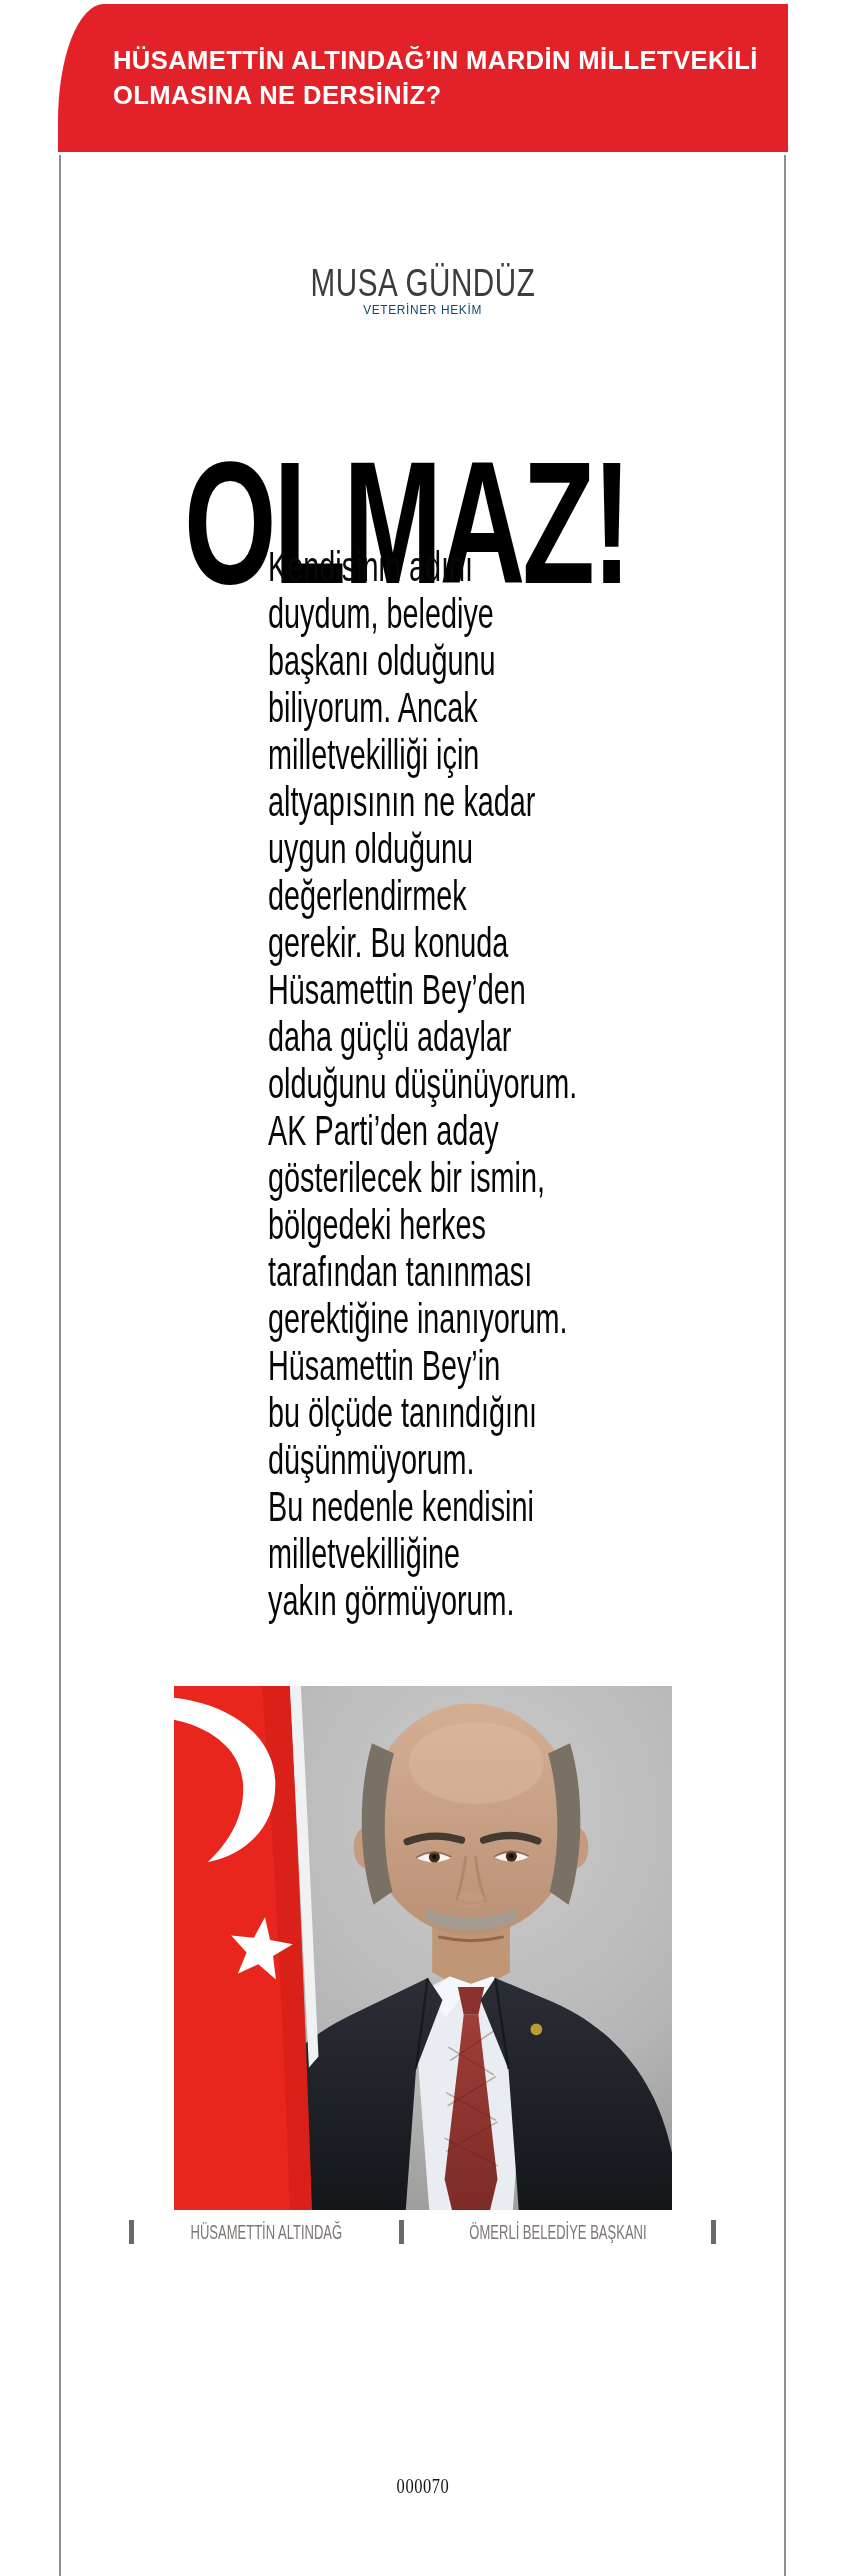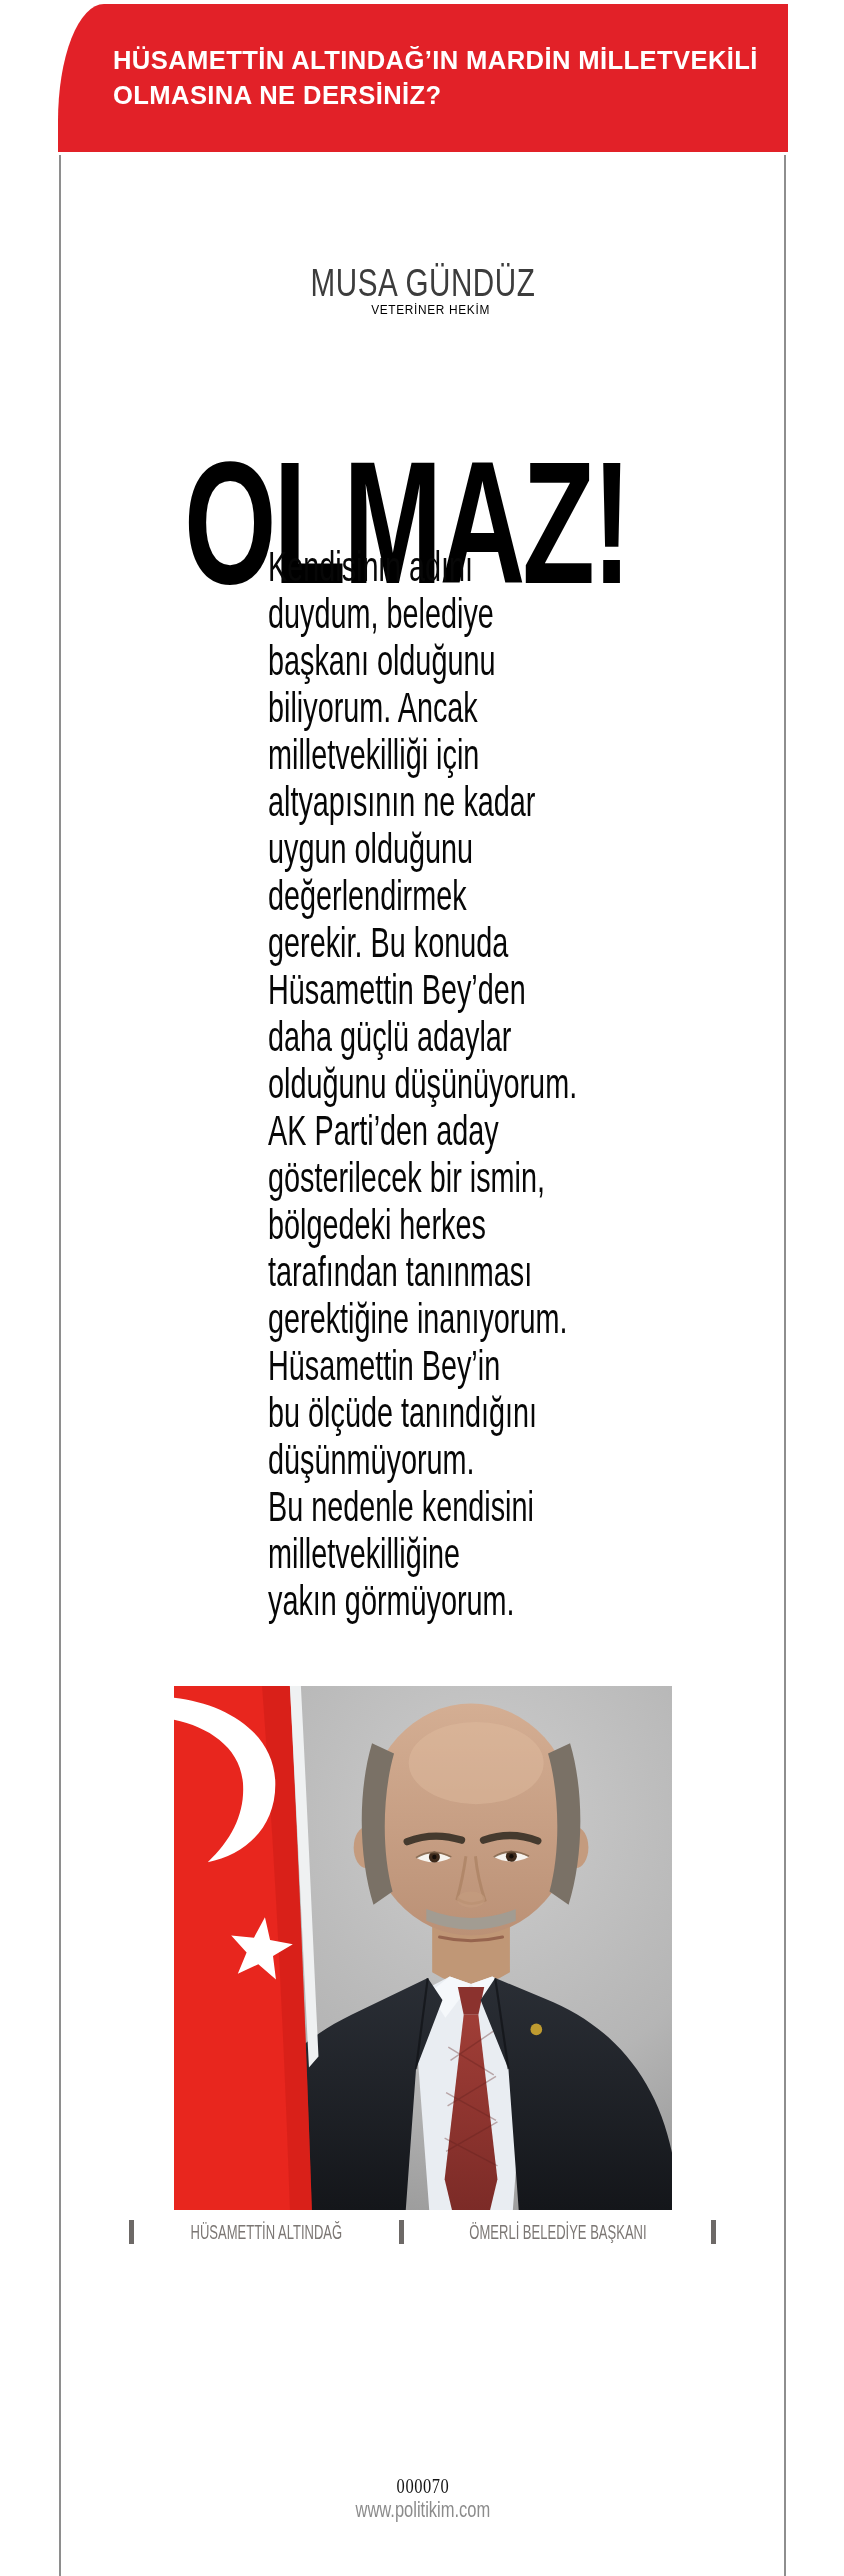--- a/index.html
+++ b/index.html
@@ -17,21 +17,21 @@
     font-size:26.4px; line-height:35px; letter-spacing:0.4px; white-space:pre-line;
     transform:scaleX(0.97); transform-origin:left top;
   }
   
   .vline { position:absolute; top:155px; bottom:0; width:1.5px; background:#8e8e8e; }
   .vline.left { left:59px; } .vline.right { left:784px; }
   
   .band { position:absolute; left:59px; width:727px; text-align:center; }
   .author-name { top:264px; font-size:39px; line-height:37px; color:#3c3c3c; letter-spacing:0.7px; }
   .author-name .sq { display:inline-block; transform:scaleX(0.76); transform-origin:center top; }
-  .author-title { top:302px; font-size:12.5px; line-height:16px; color:#000000; letter-spacing:0.7px;margin-left:8px; }
+  .author-title { top:302px; font-size:12.5px; line-height:16px; color:#0c4a6e; letter-spacing:0.7px; }
   .author-title .sq { display:inline-block; transform:scaleX(0.95); transform-origin:center top; }
   
   .headline {
     position:absolute; left:184px; top:435px; font-size:175px; line-height:176px;
     font-weight:bold; color:#000000; letter-spacing:-4.4px; white-space:nowrap;
     transform:scaleX(0.68); transform-origin:left top;
   }
   
   .quote {
     position:absolute; left:268px; top:543px; font-size:43px; line-height:47px;
@@ -185,18 +185,15 @@
     <div class="caption-bar"></div>
     <div class="caption-text">HÜSAMETTİN ALTINDAĞ</div>
     <div class="caption-bar"></div>
     <div class="caption-text">ÖMERLİ BELEDİYE BAŞKANI</div>
     <div class="caption-bar"></div>
   </div>
 
   <div class="band footer-code">
     <span class="sq">000070</span>
   </div>
-  <div class="band footer-site">
-    <span class="sq">www.politikim.com</span>
-  </div>
 
 </div>
 
 
 </body></html>

